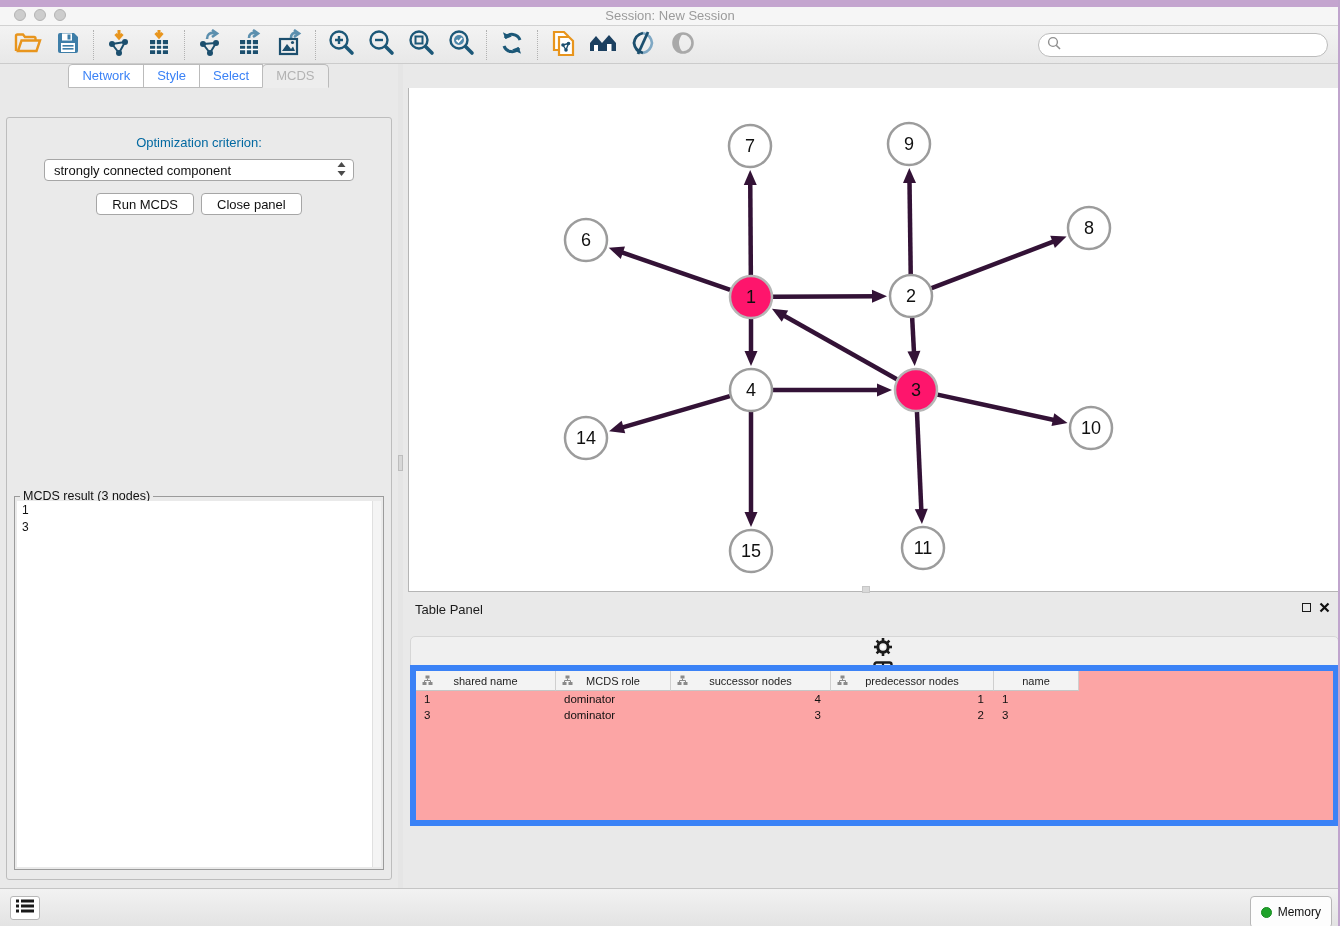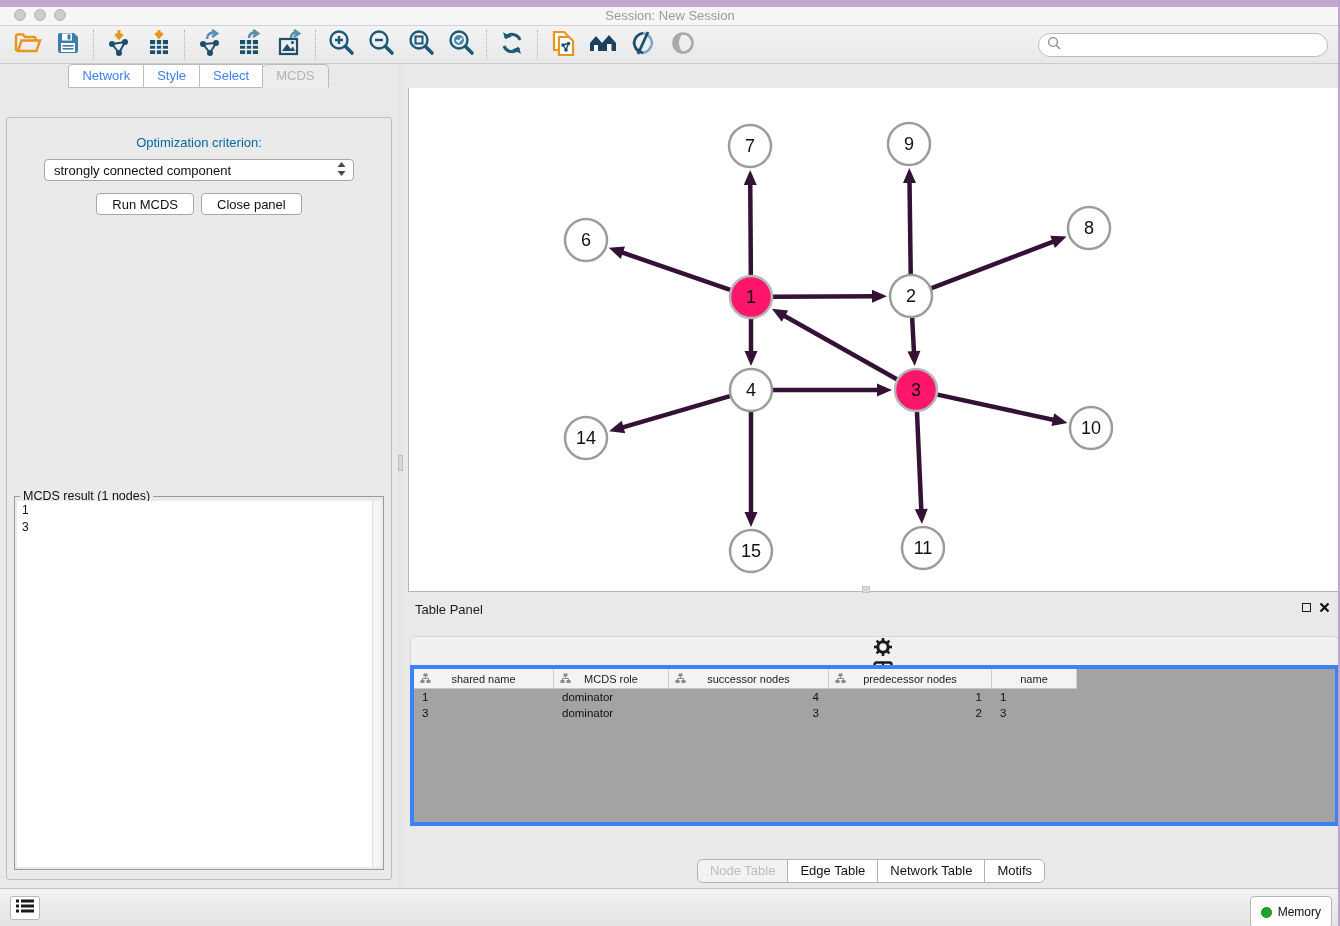--- a/index.html
+++ b/index.html
@@ -70,21 +70,21 @@
   .nw-canvas { position:absolute; top:22px; left:0; right:0; bottom:0; background:#fff; border:1px solid #b5b5b5; border-top:none; }
   .nw-canvas svg { display:block; }
 
   
   .table-panel { position:absolute; left:403px; top:595px; right:0; bottom:38px; background:#e9e9e9; }
   .tp-header { height:24px; position:relative; }
   .tp-toolbar { margin:17px 1px 0 7px; height:38px; background:#f0f0f0; border:1px solid #d6d6d6; border-radius:5px;
                 display:flex; align-items:center; gap:0; padding-left:16px;flex-direction:column; }
   .tp-tbtn { width:38px; height:32px; display:flex; align-items:center; justify-content:center; }
   .fx-label { font-family:"DejaVu Serif", serif; font-style:italic; font-size:16px; color:#b3b3b3; }
-  .table-wrap { position:absolute; left:7px; right:1px; top:70px; bottom:62px; background:#a3a3a3; border:4px solid #3b82f6; overflow:hidden; }
+  .table-wrap { position:absolute; left:7px; right:1px; top:70px; bottom:62px; background:#fca5a5; border:6px solid #3b82f6; overflow:hidden; }
   .thead { display:flex; height:20px; }
   .th { background:#f3f3f3; border-right:1px solid #cfcfcf; border-bottom:1px solid #c6c6c6; position:relative;
         display:flex; align-items:center; justify-content:center; font-size:11px; color:#222; }
   .th .tree-ic { position:absolute; left:6px; top:4px; }
   .trow { display:flex; height:16px; font-size:11.5px; color:#111; }
   .td { display:flex; align-items:center; }
   .al { justify-content:flex-start; padding-left:8px; }
   .ar { justify-content:flex-end; padding-right:10px; }
   .c0 { width:140px; } .c1 { width:115px; } .c2 { width:160px; } .c3 { width:163px; } .c4 { width:85px; }
 
@@ -271,21 +271,21 @@
       <span><svg width="11" height="16" viewBox="0 0 11 16">
             <path d="M5.5 1 L9.5 6 L1.5 6 Z" fill="#4a4a4a"></path>
             <path d="M5.5 15 L9.5 10 L1.5 10 Z" fill="#4a4a4a"></path>
           </svg></span>
     </div>
     <div class="btn-row">
       <button class="push-btn">Run MCDS</button>
       <button class="push-btn">Close panel</button>
     </div>
     <div class="mcds-fieldset">
-      <span class="mcds-legend">MCDS result (1 nodes)</span>
+      <span class="mcds-legend">MCDS result (3 nodes)</span>
       <div class="mcds-text">
         <div>1</div>
         <div>3</div>
         <div class="mcds-scroll"></div>
       </div>
     </div>
   </div>
 </div>
 
 <div class="v-splitter">
@@ -473,26 +473,20 @@
       <div class="td c4 al">1</div>
     </div>
     <div class="trow">
       <div class="td c0 al">3</div>
       <div class="td c1 al">dominator</div>
       <div class="td c2 ar">3</div>
       <div class="td c3 ar">2</div>
       <div class="td c4 al">3</div>
     </div>
   </div>
-  <div class="tp-tabs">
-    <div class="tp-tab active">Node Table</div>
-    <div class="tp-tab">Edge Table</div>
-    <div class="tp-tab">Network Table</div>
-    <div class="tp-tab">Motifs</div>
-  </div>
 </div>
 
 <div class="statusbar">
   <div class="list-btn">
     <span><svg width="18" height="14" viewBox="0 0 18 14">
           <g fill="#1a1a1a">
             <rect x="0" y="0.5" width="3" height="3"></rect>
             <rect x="0" y="5.5" width="3" height="3"></rect>
             <rect x="0" y="10.5" width="3" height="3"></rect>
             <rect x="5" y="0.5" width="13" height="3"></rect>

